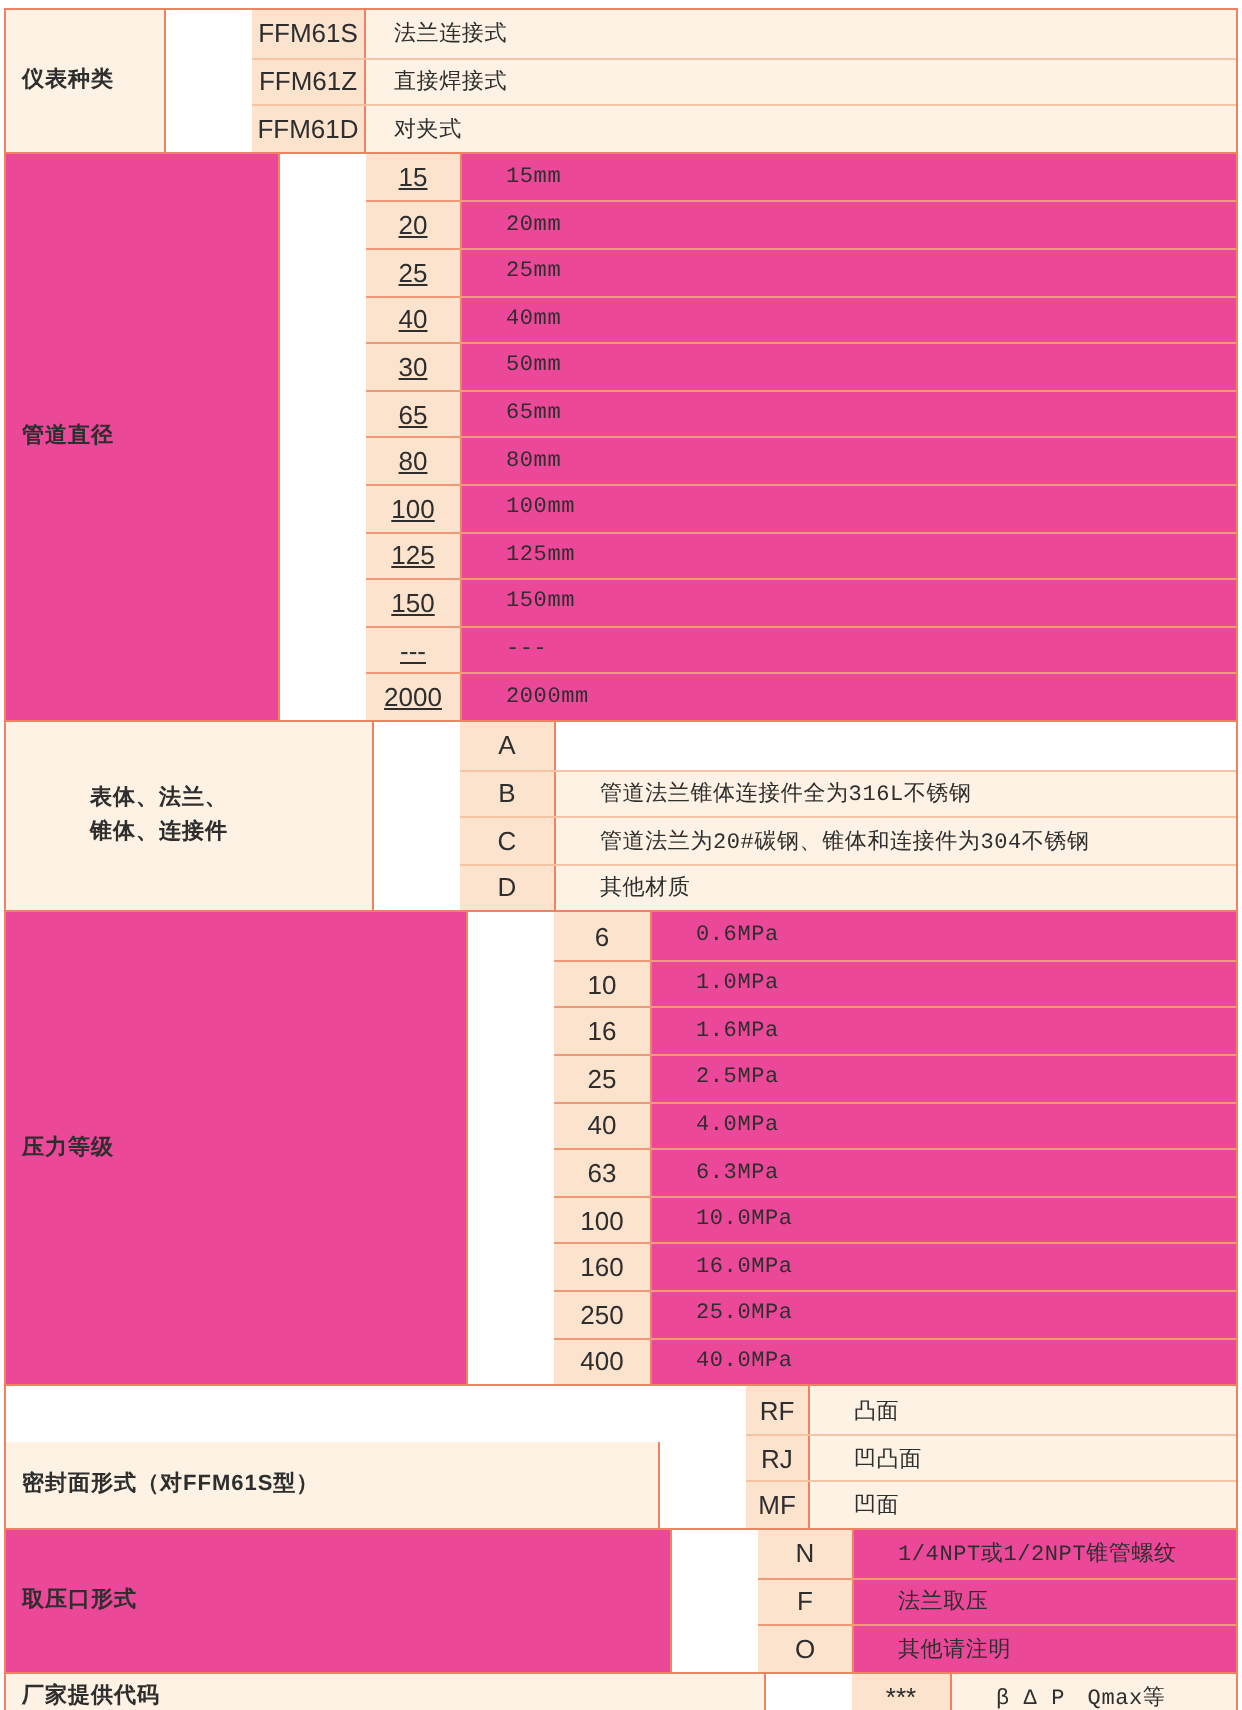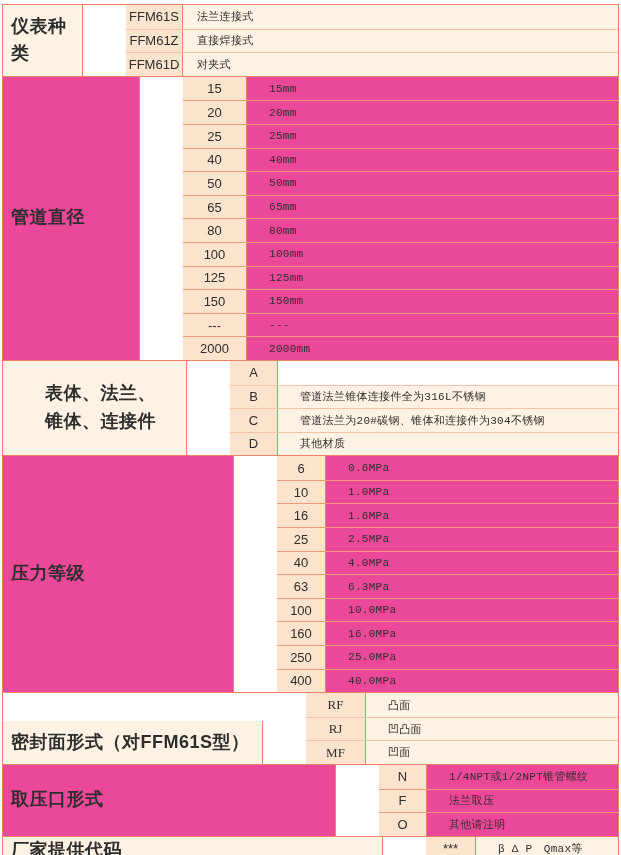--- a/index.html
+++ b/index.html
@@ -16,21 +16,21 @@
     border-bottom-width: 2px;
   }
   .section { display: flex; border-top: 1px solid #ee8262; }
   .section:first-child { border-top: none; }
   .label {
     flex: 0 0 auto;
     display: flex;
     align-items: center;
     padding-left: 8px;
     border-right: 1px solid #ee8262;
-    font-size: 18px;
+    font-size: 11px;
     font-weight: bold;
     white-space: pre-line;
     line-height: 1.55;
     letter-spacing: 0.5px;
   }
   .rows { flex: 1 1 auto; display: flex; flex-direction: column; padding-left: 43px; }
   .row { display: flex; height: 23.6px; border-top: 1px solid #f19a7a; }
   .row:first-child { border-top: none; }
   .code {
     flex: 0 0 auto;
@@ -49,24 +49,24 @@
     font-size: 11px;
     letter-spacing: 0.3px;
     font-family: Liberation Mono, monospace;
   }
   .cream .label, .cream .desc { background: #fdf2e3; }
   .cream .row { border-top-color: #f6c3a4; }
   .white .label, .white .desc { background: #ec4899; }
 
   
   .s0 .label { width: 80px; }  .s0 .code { width: 57px; }  .s0 .desc { padding-left: 14px; }
-  .s1 .label { width: 137px; } .s1 .code { width: 64px; }
+  .s1 .label { width: 137px; } .s1 .code { width: 48px; text-decoration: underline; }
   .s2 .label { width: 184px; padding-left: 42px; } .s2 .code { width: 48px; }
   .s3 .label { width: 231px; } .s3 .code { width: 49px; }
-  .s4 .label { width: 260px; margin-top: 28px; } .s4 .code { width: 60px; font-family: Liberation Serif, serif; }
+  .s4 .label { width: 327px; margin-top: 28px; } .s4 .code { width: 32px; }
   .s5 .label { width: 333px; } .s5 .code { width: 48px; }
   .s6 .label { width: 380px; } .s6 .code { width: 50px; }
 </style>
 </head>
 <body>
 
 <div class="spec-table" id="spec-table">
     <div class="section s0 cream">
       <div class="label">仪表种类</div>
       <div class="rows">
@@ -97,21 +97,21 @@
         </div>
         <div class="row">
           <div class="code">25</div>
           <div class="desc">25mm</div>
         </div>
         <div class="row">
           <div class="code">40</div>
           <div class="desc">40mm</div>
         </div>
         <div class="row">
-          <div class="code">50</div>
+          <div class="code">30</div>
           <div class="desc">50mm</div>
         </div>
         <div class="row">
           <div class="code">65</div>
           <div class="desc">65mm</div>
         </div>
         <div class="row">
           <div class="code">80</div>
           <div class="desc">80mm</div>
         </div>

